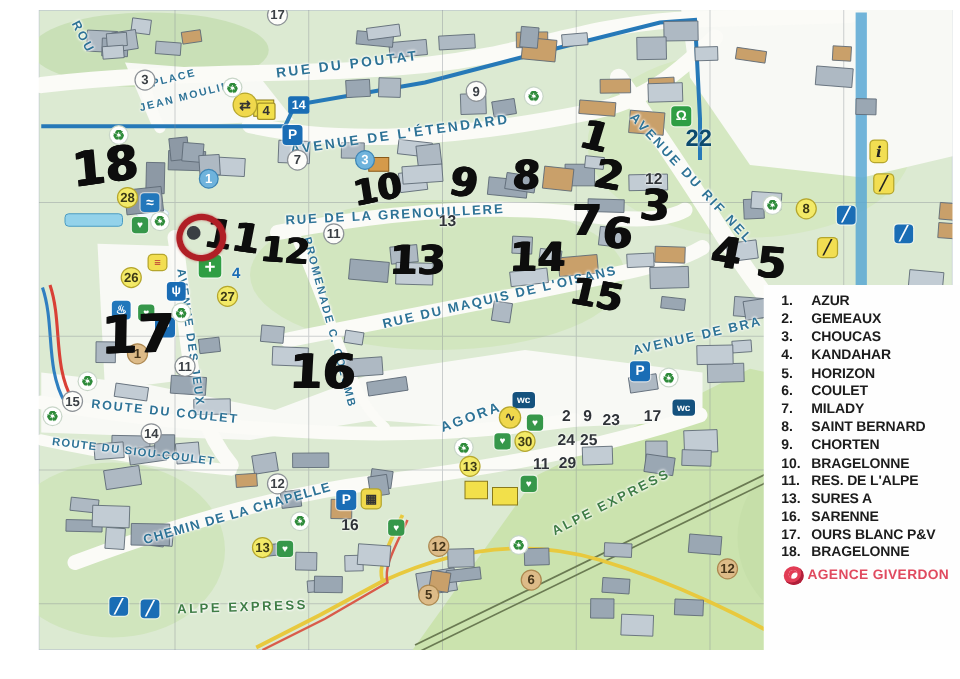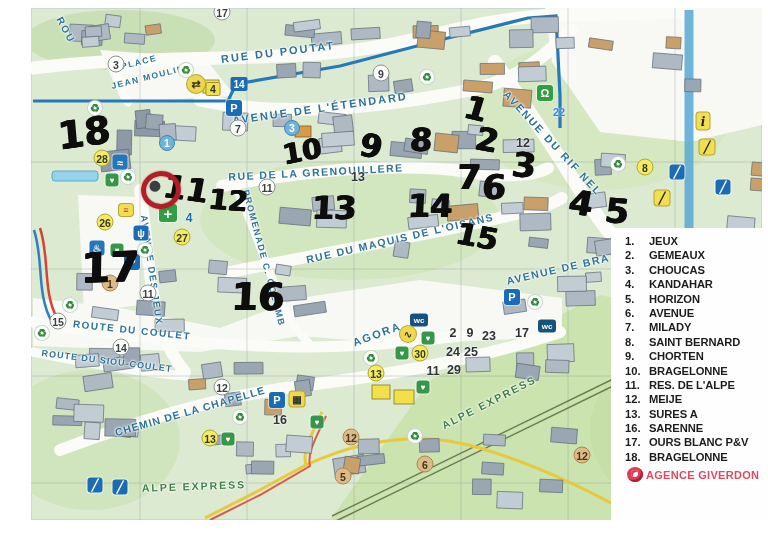--- a/index.html
+++ b/index.html
@@ -13,21 +13,21 @@
   .hand{position:absolute;color:#0d0d0d;font-family:"DejaVu Sans",sans-serif;font-weight:bold;
         z-index:22;line-height:1;text-shadow:1px 0 0 #0d0d0d,-0.5px 0 0 #0d0d0d;}
   .mk{position:absolute;transform:translate(-50%,-50%);display:flex;align-items:center;justify-content:center;
       font-weight:bold;z-index:14;box-sizing:border-box;}
   .mk-white{width:17px;height:17px;border-radius:50%;background:#fdfdfa;border:1px solid #8d9297;color:#3a3f44;font-size:10.5px;}
   .mk-yellow{width:17px;height:17px;border-radius:50%;background:#f3ea67;border:1px solid #b5a62c;color:#3c3a16;font-size:10.5px;}
   .mk-tan{width:17px;height:17px;border-radius:50%;background:#ddbb88;border:1px solid #ad8850;color:#46351a;font-size:10.5px;}
   .mk-bluec{width:16px;height:16px;border-radius:50%;background:#6fb3dc;border:1px solid #3d85b5;color:#fff;font-size:10.5px;}
   .mk-bluetag{width:17px;height:14px;border-radius:2px;background:#1a6db5;color:#fff;font-size:10px;}
   .mk-yellowsq{width:15px;height:14px;border-radius:2px;background:#f2e04a;border:1px solid #a4922a;color:#333;font-size:10.5px;}
-  .mk-orange{background:transparent;color:#3b82f6;font-size:11px;text-shadow:0 0 2px #fff;}
+  .mk-orange{background:transparent;color:#0c4a6e;font-size:19px;text-shadow:0 0 2px #fff;}
   .mk-plain{background:transparent;color:#2f3338;font-size:12.5px;text-shadow:0 0 2px #fff,0 0 2px #fff;}
   .mk-bluetext{background:transparent;color:#1a6db5;font-size:12px;text-shadow:0 0 2px #fff;}
   .icon{position:absolute;transform:translate(-50%,-50%);display:flex;align-items:center;justify-content:center;
         color:#fff;font-weight:bold;z-index:13;border-radius:3px;box-shadow:0 0 0 1px rgba(255,255,255,.55);}
   .ic-parking{width:16px;height:16px;background:#1a6db5;font-size:11px;}
   .ic-wc{width:18px;height:13px;background:#15527e;font-size:8px;letter-spacing:0;}
   .ic-recycle{width:14px;height:14px;background:#fff;border-radius:50%;color:#2e8b3a;font-size:11px;box-shadow:0 0 0 1px #c8d6c8;}
   .ic-heart{width:13px;height:13px;background:#36974a;font-size:8px;}
   .ic-pharmacy{width:18px;height:18px;background:#2f9e44;font-size:15px;font-weight:900;line-height:1;}
   .ic-plug{width:15px;height:15px;background:#1a6db5;font-size:10px;}
@@ -413,65 +413,61 @@
 
   <div class="margin" id="m-top"></div>
   <div class="margin" id="m-left"></div>
   <div class="margin" id="m-right"></div>
   <div class="margin" id="m-bottom"></div>
 
   <div id="legend">
     <div id="legend-list">
         <div class="lg-row">
           <div class="lg-num">1.</div>
-          <div class="lg-name">JEUX</div>
+          <div class="lg-name">AZUR</div>
         </div>
         <div class="lg-row">
           <div class="lg-num">2.</div>
           <div class="lg-name">GEMEAUX</div>
         </div>
         <div class="lg-row">
           <div class="lg-num">3.</div>
           <div class="lg-name">CHOUCAS</div>
         </div>
         <div class="lg-row">
           <div class="lg-num">4.</div>
           <div class="lg-name">KANDAHAR</div>
         </div>
         <div class="lg-row">
           <div class="lg-num">5.</div>
           <div class="lg-name">HORIZON</div>
         </div>
         <div class="lg-row">
           <div class="lg-num">6.</div>
-          <div class="lg-name">AVENUE</div>
+          <div class="lg-name">COULET</div>
         </div>
         <div class="lg-row">
           <div class="lg-num">7.</div>
           <div class="lg-name">MILADY</div>
         </div>
         <div class="lg-row">
           <div class="lg-num">8.</div>
           <div class="lg-name">SAINT BERNARD</div>
         </div>
         <div class="lg-row">
           <div class="lg-num">9.</div>
           <div class="lg-name">CHORTEN</div>
         </div>
         <div class="lg-row">
           <div class="lg-num">10.</div>
           <div class="lg-name">BRAGELONNE</div>
         </div>
         <div class="lg-row">
           <div class="lg-num">11.</div>
           <div class="lg-name">RES. DE L'ALPE</div>
-        </div>
-        <div class="lg-row">
-          <div class="lg-num">12.</div>
-          <div class="lg-name">MEIJE</div>
         </div>
         <div class="lg-row">
           <div class="lg-num">13.</div>
           <div class="lg-name">SURES A</div>
         </div>
         <div class="lg-row">
           <div class="lg-num">16.</div>
           <div class="lg-name">SARENNE</div>
         </div>
         <div class="lg-row">

